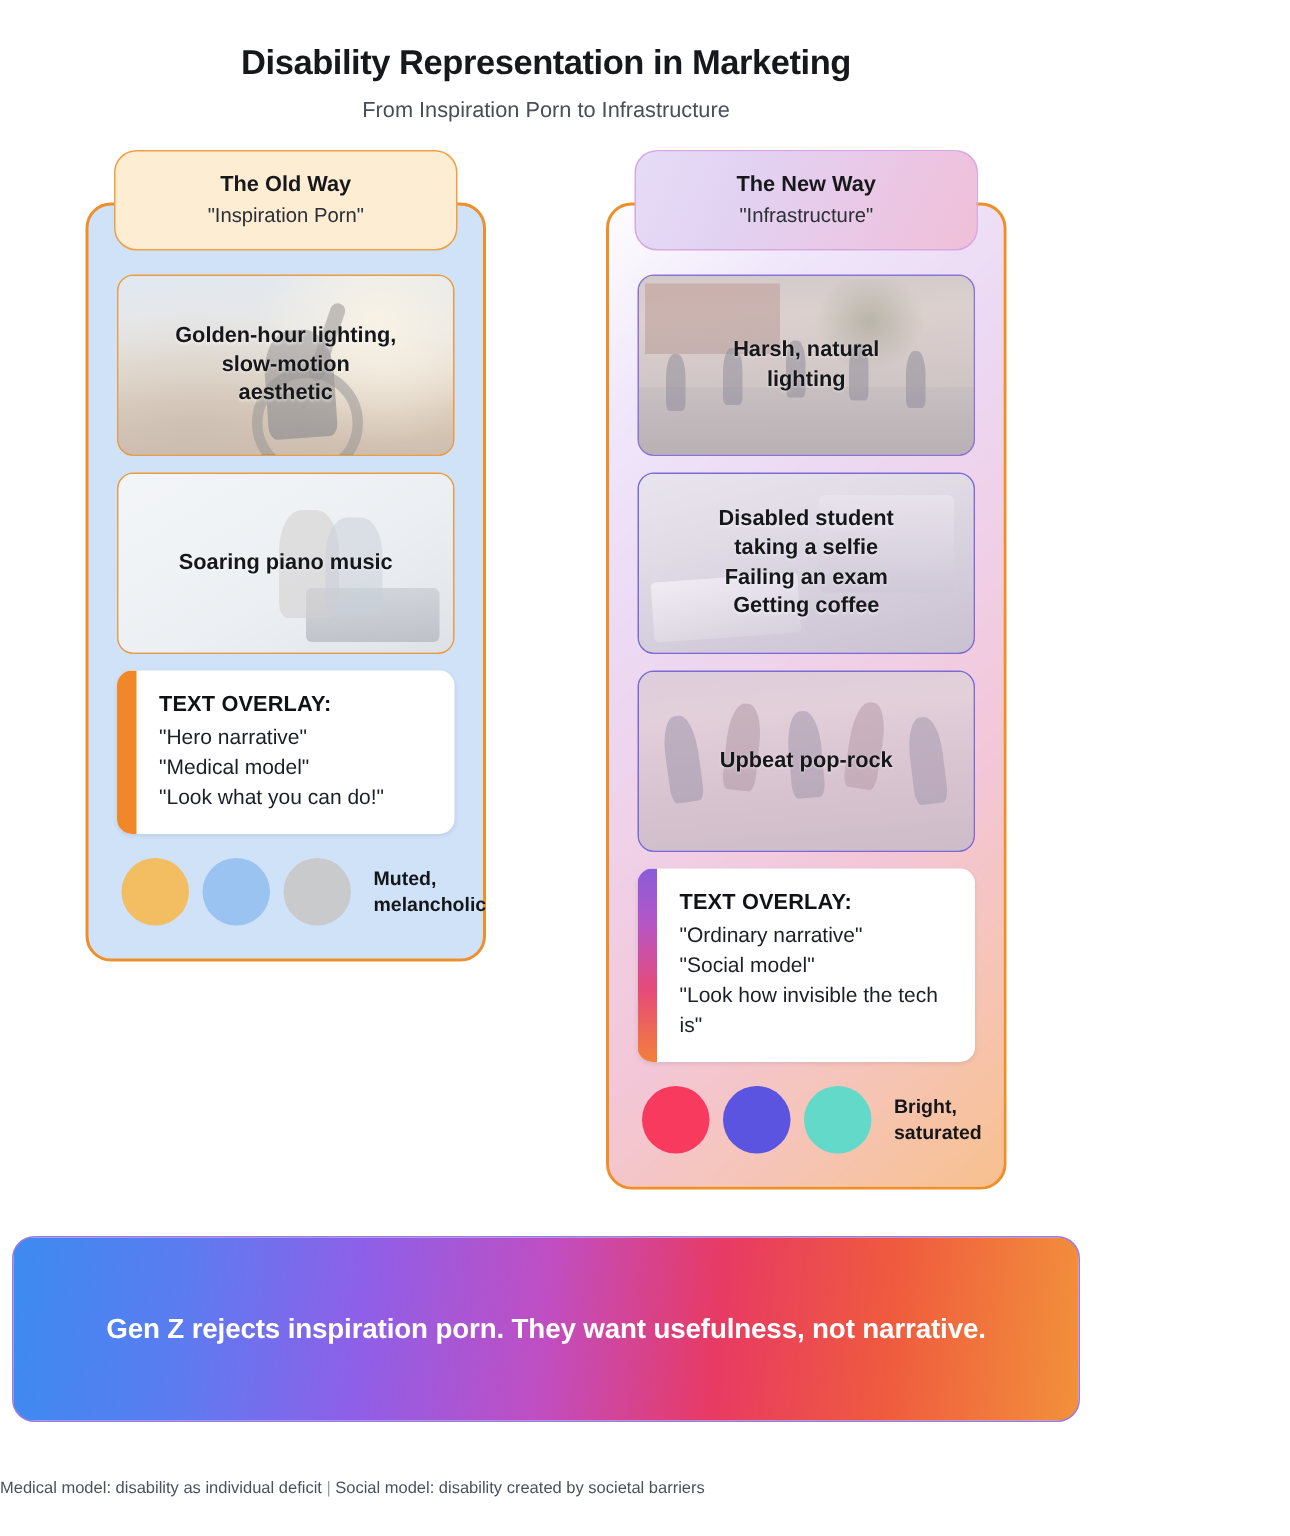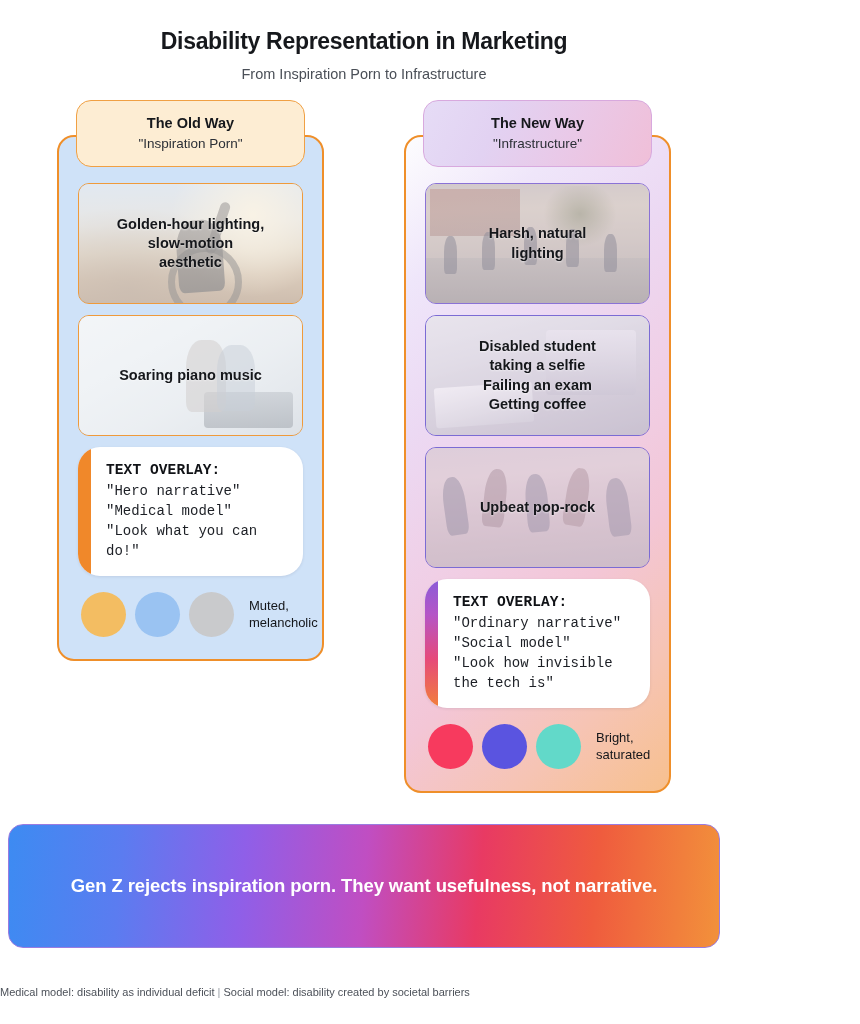--- a/index.html
+++ b/index.html
@@ -273,25 +273,24 @@
 
   
   .wash-old  { background: rgba(244,248,253,0.50); }
   .wash-new  { background: rgba(243,233,246,0.44); }
 
   
   .overlay-card {
     position: relative;
     display: flex;
     background: #ffffff;
-    border-radius: 22px;
+    border-radius: 10px;
     overflow: hidden;
     margin-bottom: 16px;
     box-shadow: 0 1px 3px rgba(40,40,70,0.10);
-    font-family: Liberation Mono, monospace;
   }
   .accent { width: 13px; flex: 0 0 13px; }
   .accent.solid { background: #f0882a; }
   .accent.grad  { background: linear-gradient(180deg,#8a5cd8 0%, #b556c6 28%, #e64a7a 62%, #f2803a 100%); }
   .overlay-body { padding: 15px 16px 15px 15px; }
   .overlay-heading {
     font-size: 14.5px;
     font-weight: bold;
     color: #101216;
     margin-bottom: 3px;
@@ -311,21 +310,21 @@
     padding-left: 3px;
   }
   .swatch {
     width: 45px; height: 45px;
     border-radius: 50%;
     flex: 0 0 45px;
   }
   .palette-caption {
     margin-left: 6px;
     font-size: 13px;
-    font-weight: normal;
+    font-weight: bold;
     color: #14161a;
     line-height: 1.27;
   }
 
   
   .banner {
     position: absolute;
     left: 8px; right: 8px;
     top: 824px;
     height: 124px;

